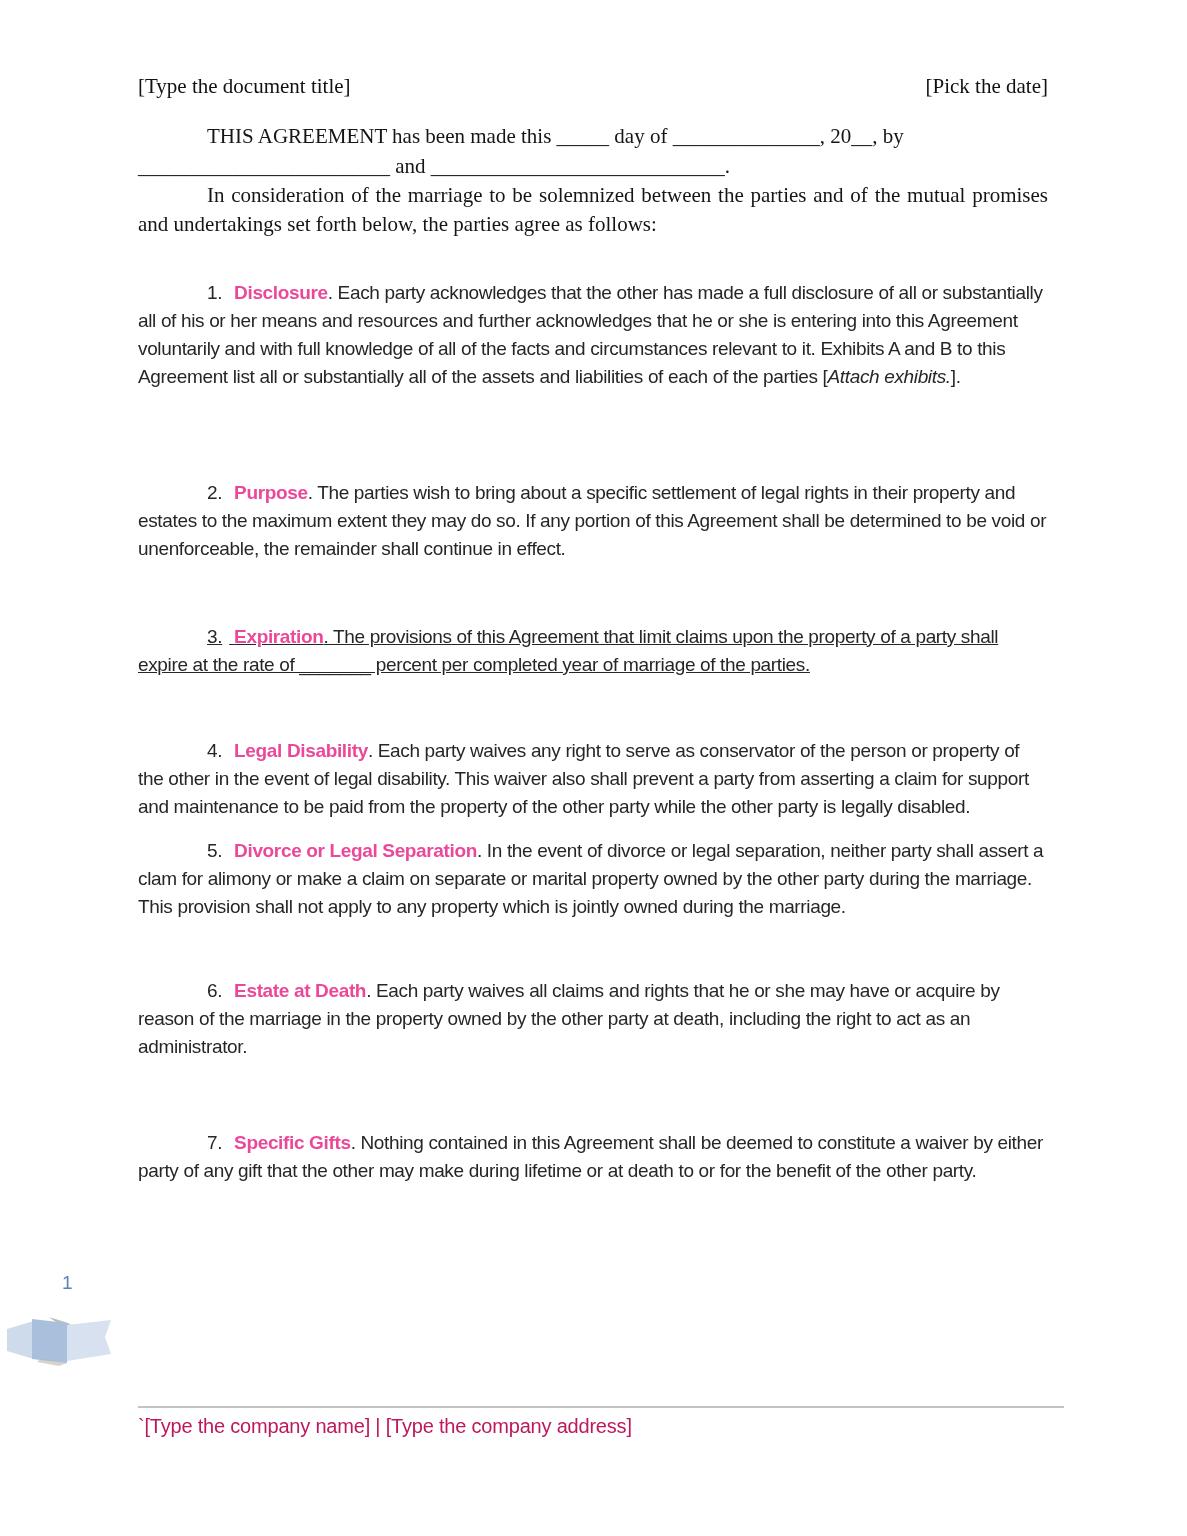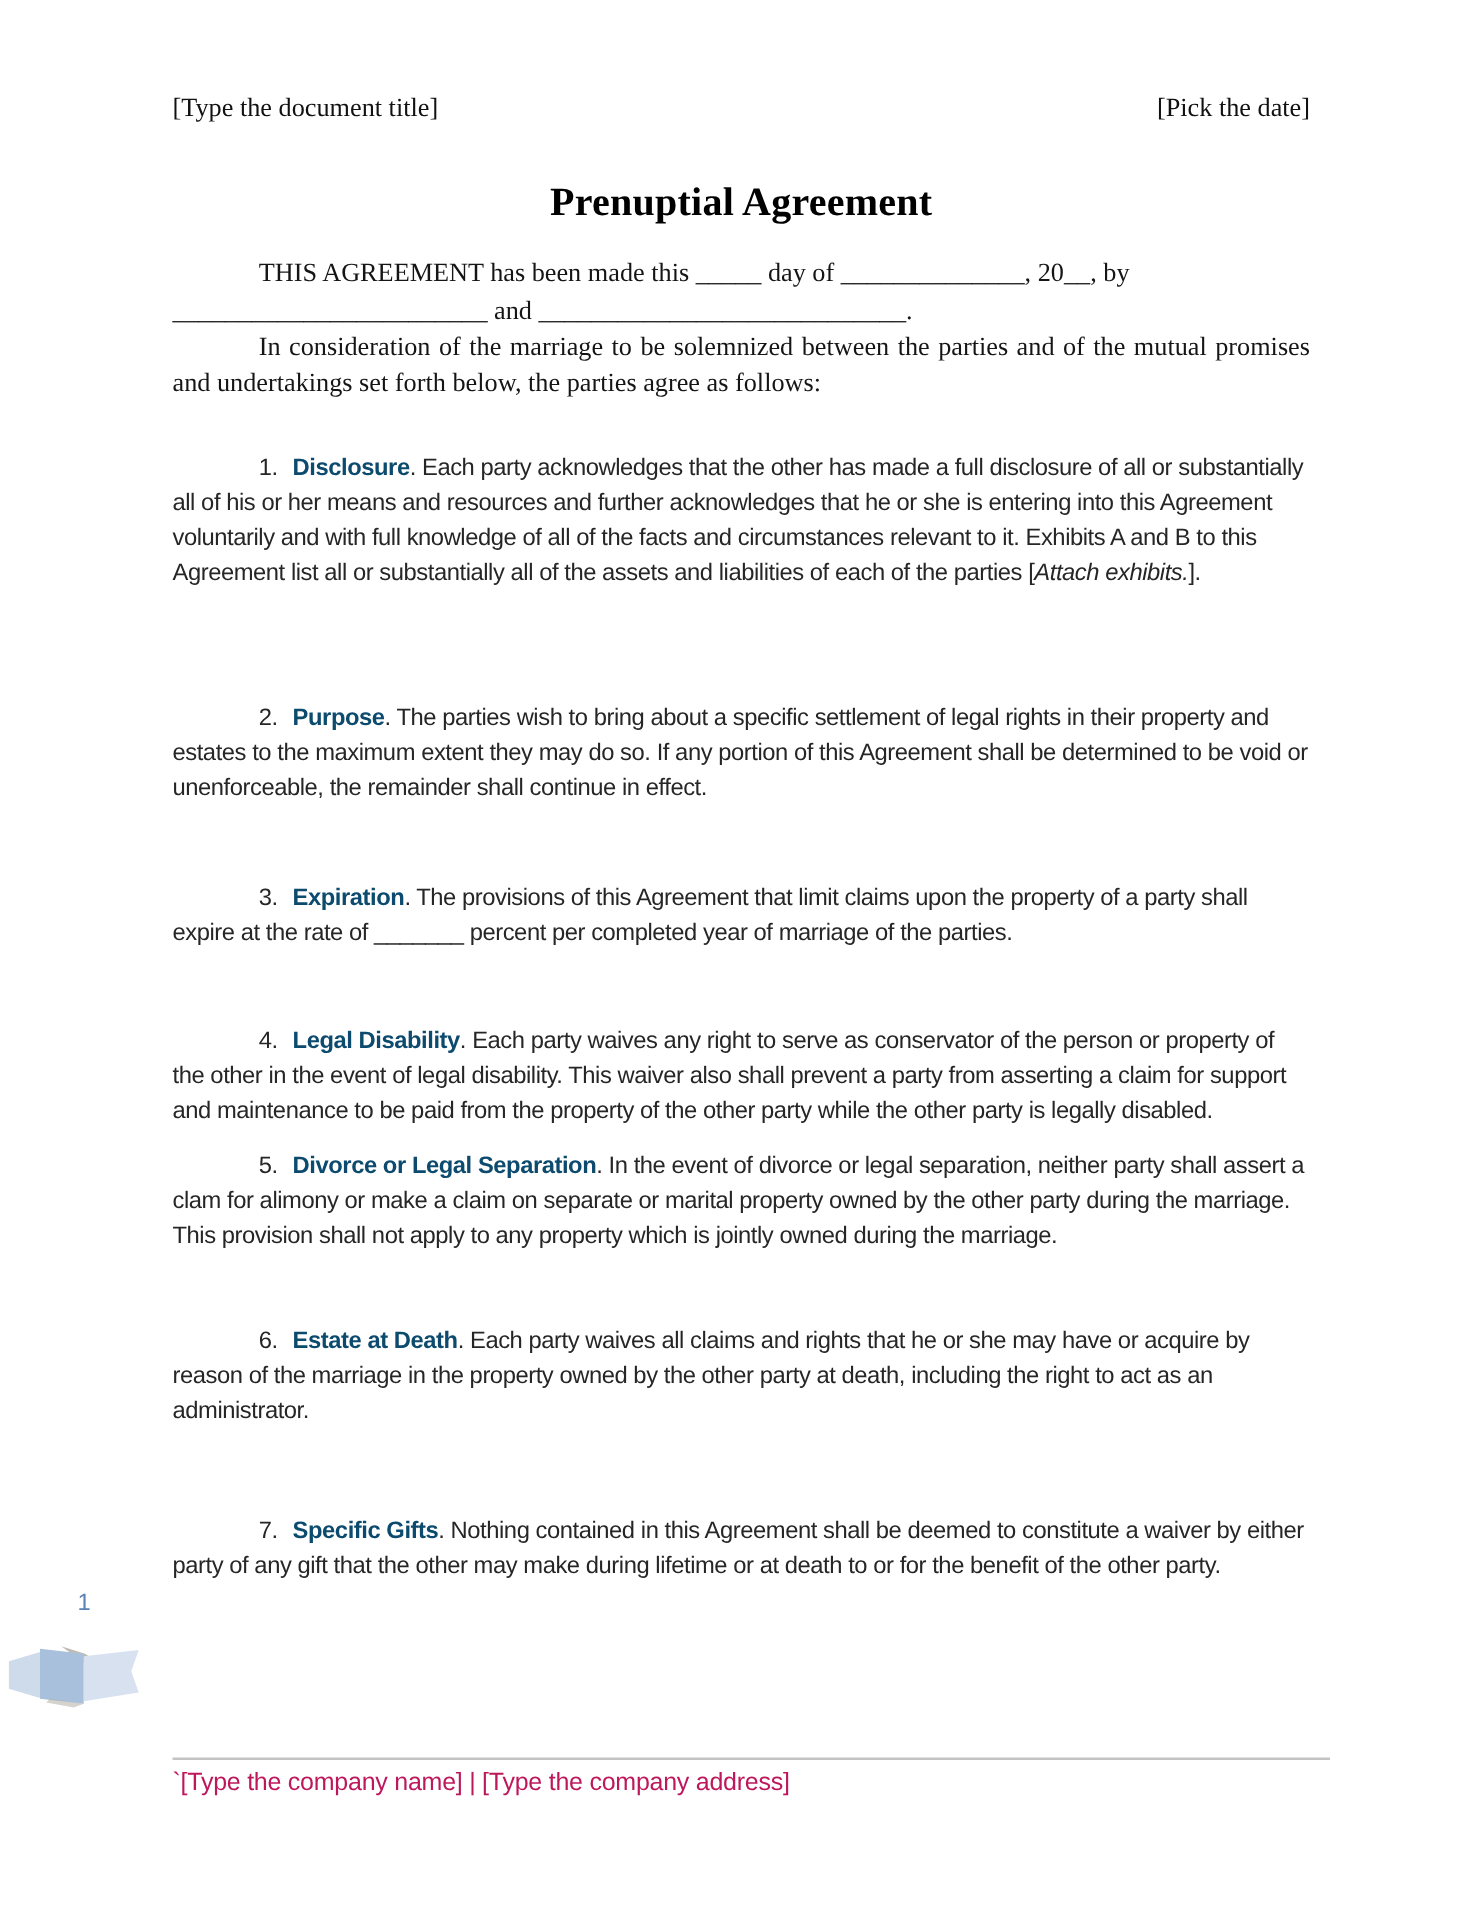--- a/index.html
+++ b/index.html
@@ -53,25 +53,25 @@
   .section {
     font-family: "Liberation Sans", sans-serif;
     font-size: 19px;
     line-height: 28px;
     letter-spacing: -0.35px;
     color: #262626;
     text-indent: 69px;
     text-align: left;
   }
   .section .num { margin-right: 7px; }
-  .section b { font-weight: bold; color: #0c4a6e; }
+  .section b { font-weight: bold; color: #ec4899; }
   .section i { font-style: italic; }
   .s1 { margin-top: 40px; }
   .s2 { margin-top: 88px; }
-  .s3 { margin-top: 60px; }
+  .s3 { margin-top: 60px; text-decoration: underline; }
   .s4 { margin-top: 58px; }
   .s5 { margin-top: 16px; }
   .s6 { margin-top: 56px; }
   .s7 { margin-top: 68px; }
   
   .page-num {
     position: absolute;
     left: 62px;
     top: 1272px;
     font-family: "Liberation Sans", sans-serif;
@@ -108,21 +108,20 @@
 
 <div class="page">
 
   <div class="content">
 
     <div class="hdr">
       <span>[Type the document title]</span>
       <span>[Pick the date]</span>
     </div>
 
-    <div class="doc-title">Prenuptial Agreement</div>
 
     <div class="serif-para intro">
       <span class="ln ln1">THIS AGREEMENT has been made this _____ day of ______________, 20__, by</span>
       <span class="ln ln2">________________________ and ____________________________.</span>
     </div>
 
     <div class="serif-para consideration">In consideration of the marriage to be solemnized between the parties and of the mutual promises and undertakings set forth below, the parties agree as follows:</div>
 
     <p class="section s1"><span class="num">1.</span> <b>Disclosure</b><span>. Each party acknowledges that the other has made a full disclosure of all or substantially all of his or her means and resources and further acknowledges that he or she is entering into this Agreement voluntarily and with full knowledge of all of the facts and circumstances relevant to it. Exhibits A and B to this Agreement list all or substantially all of the assets and liabilities of each of the parties [</span><i>Attach exhibits.</i><span>].</span></p>
 

